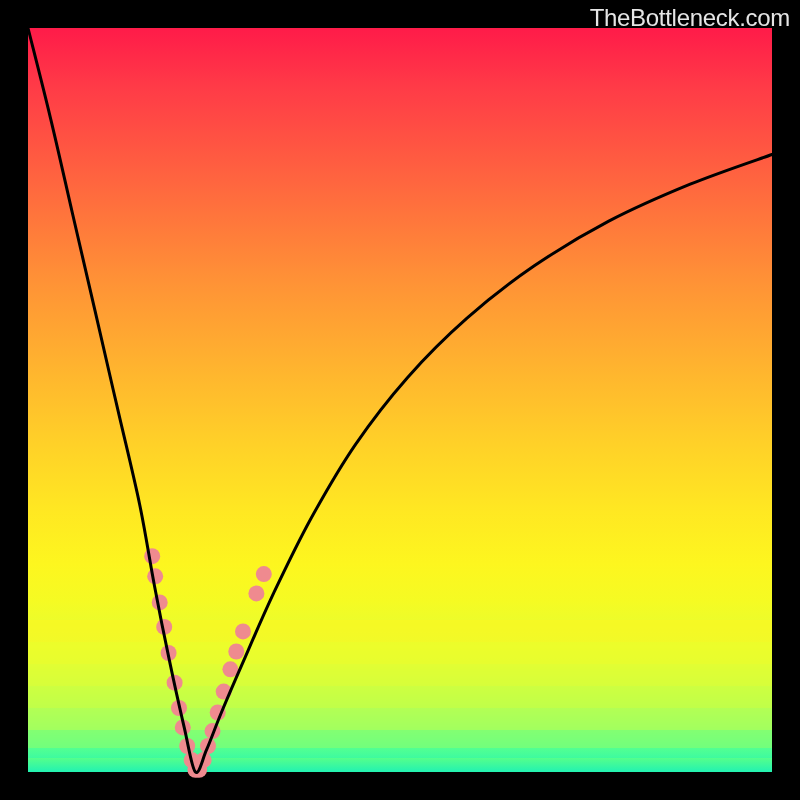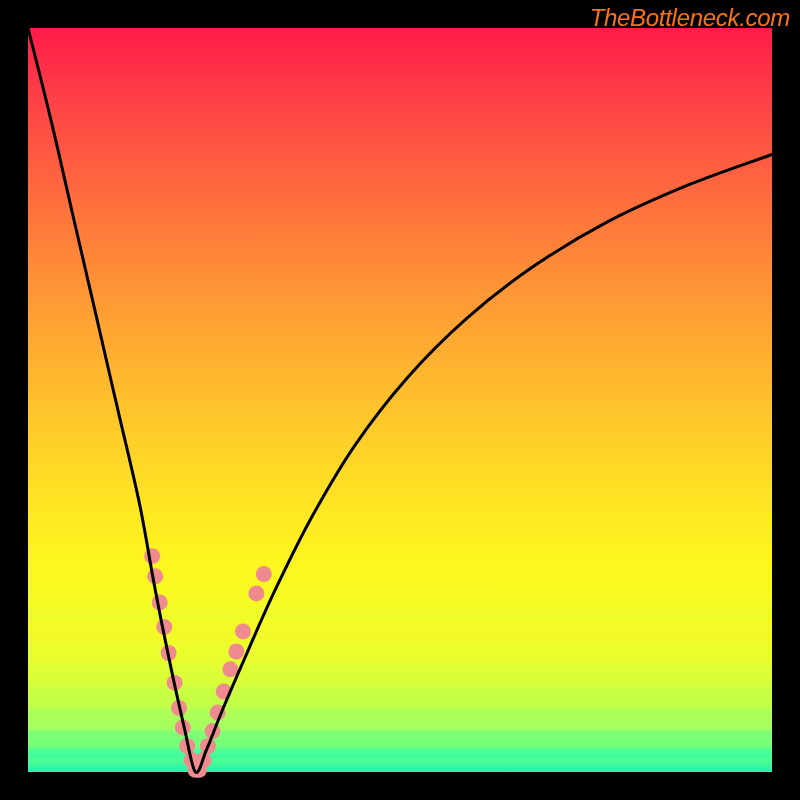--- a/index.html
+++ b/index.html
@@ -77,26 +77,25 @@
     top: 0;
     width: 744px;
     height: 744px;
     overflow: visible;
   }
 
   .watermark {
     position: absolute;
     top: 4px;
     right: 10px;
-    color: #f97316;
+    color: #e5e5e5;
     font-size: 24px;
     letter-spacing: -0.3px;
     font-weight: 400;
     user-select: none;
-    font-style: italic;
   }
 </style>
 </head>
 <body>
 
 <div class="frame">
   <div class="plot">
     <div class="band b1"></div>
     <div class="band b2"></div>
     <div class="band b3"></div>

